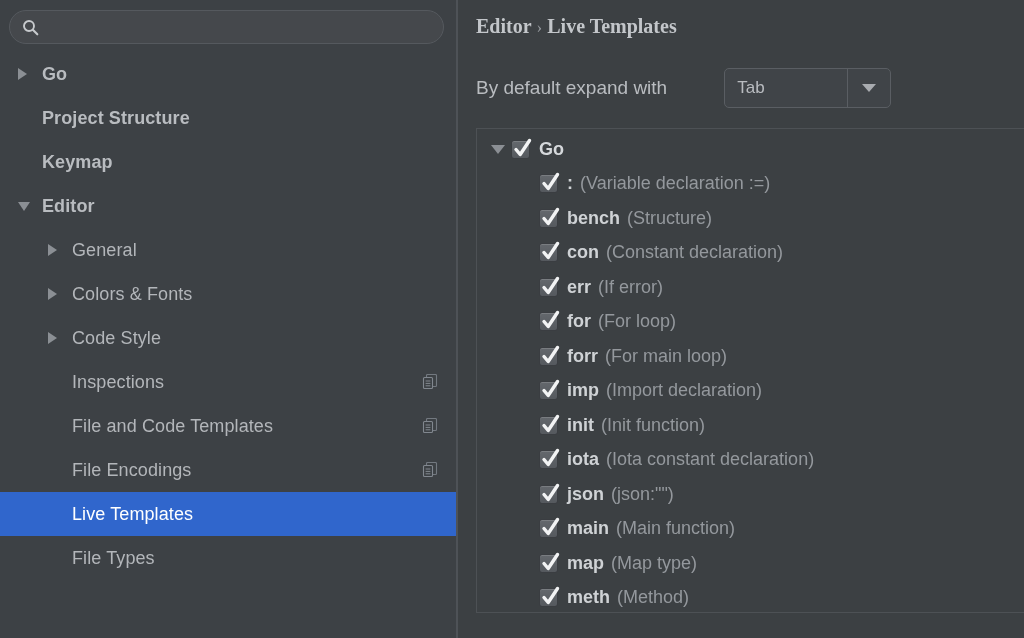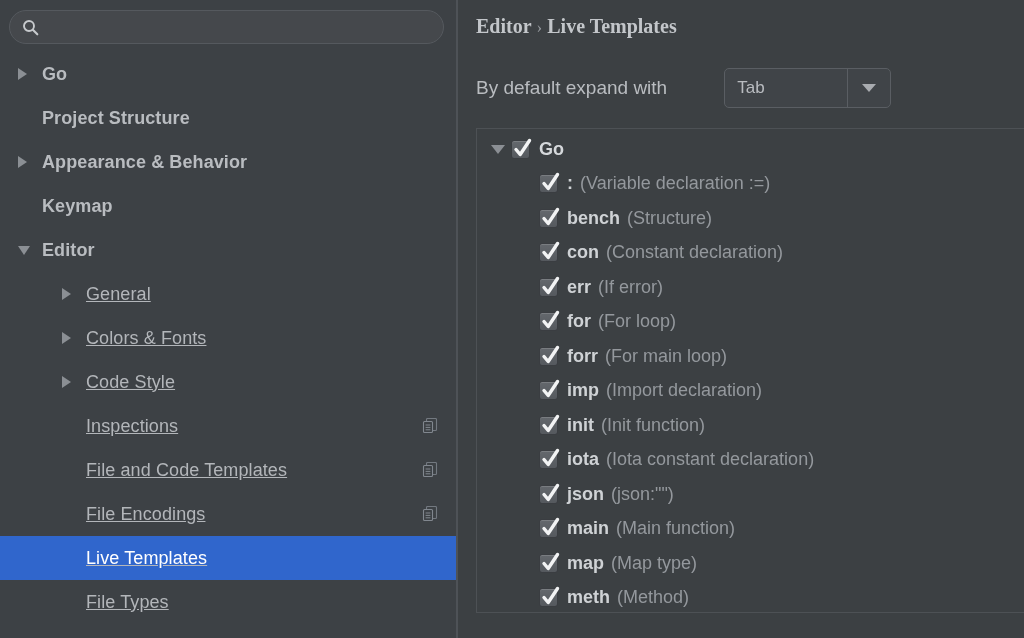--- a/index.html
+++ b/index.html
@@ -80,21 +80,21 @@
     position: relative;
     height: 44px;
     display: flex;
     align-items: center;
     color: #b3b6ba;
     font-size: 18px;
     cursor: default;
     user-select: none;
   }
   .tree-row.level0 { padding-left: 18px; }
-  .tree-row.level1 { padding-left: 62px; text-decoration: underline; }
+  .tree-row.level1 { padding-left: 48px; }
   .tree-row.bold .tree-label { font-weight: bold; color: #b9bcc0; }
   .tree-row.selected { background: #3066cc; }
   .tree-row.selected .tree-label { color: #ffffff; }
 
   .twisty {
     width: 24px;
     flex: 0 0 24px;
     display: flex;
     align-items: center;
     justify-content: flex-start;
@@ -294,26 +294,20 @@
           <span class="twisty">
             <span class="arrow-right"></span>
           </span>
           <span class="tree-label">Go</span>
         </li>
         <li class="tree-row level0 bold">
           <span class="twisty empty"></span>
           <span class="tree-label">Project Structure</span>
         </li>
         <li class="tree-row level0 bold">
-          <span class="twisty">
-            <span class="arrow-right"></span>
-          </span>
-          <span class="tree-label">Appearance &amp; Behavior</span>
-        </li>
-        <li class="tree-row level0 bold">
           <span class="twisty empty"></span>
           <span class="tree-label">Keymap</span>
         </li>
         <li class="tree-row level0 bold">
           <span class="twisty">
             <span class="arrow-down"></span>
           </span>
           <span class="tree-label">Editor</span>
         </li>
         <li class="tree-row level1">

